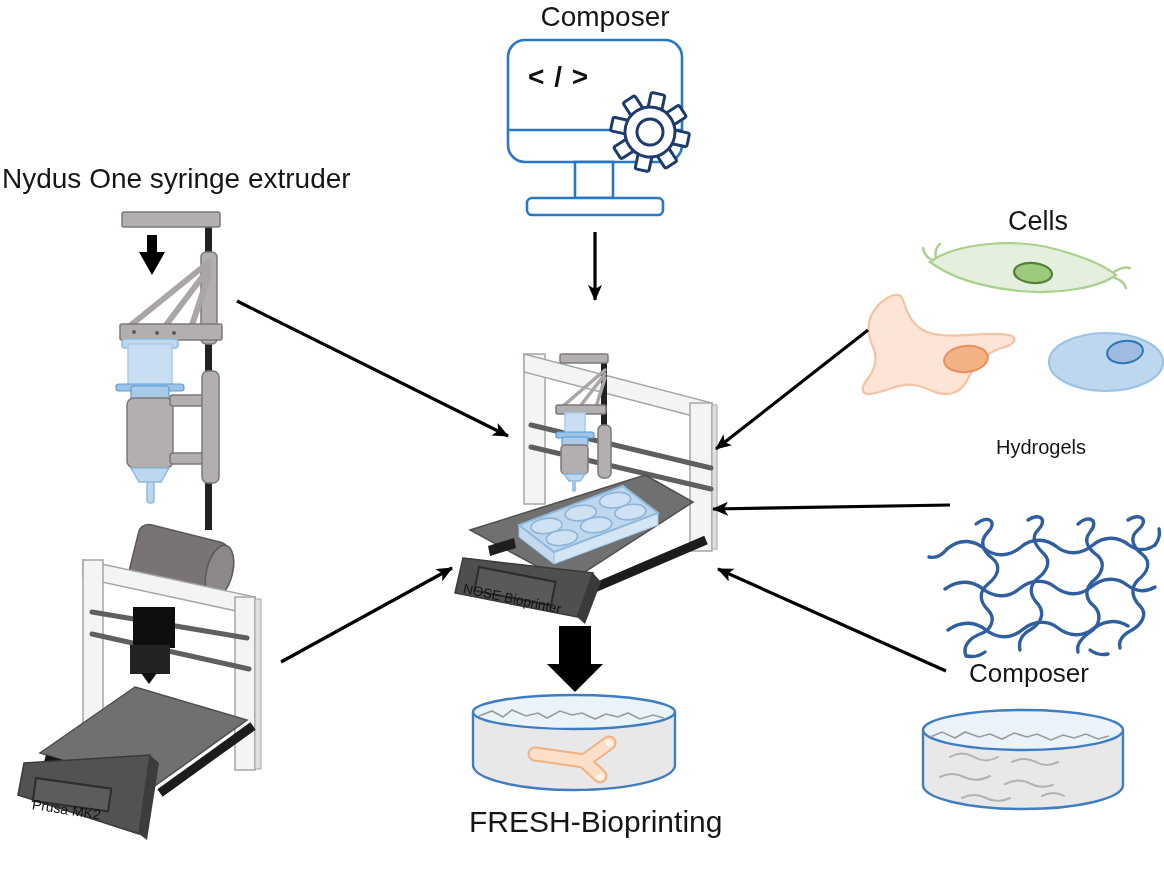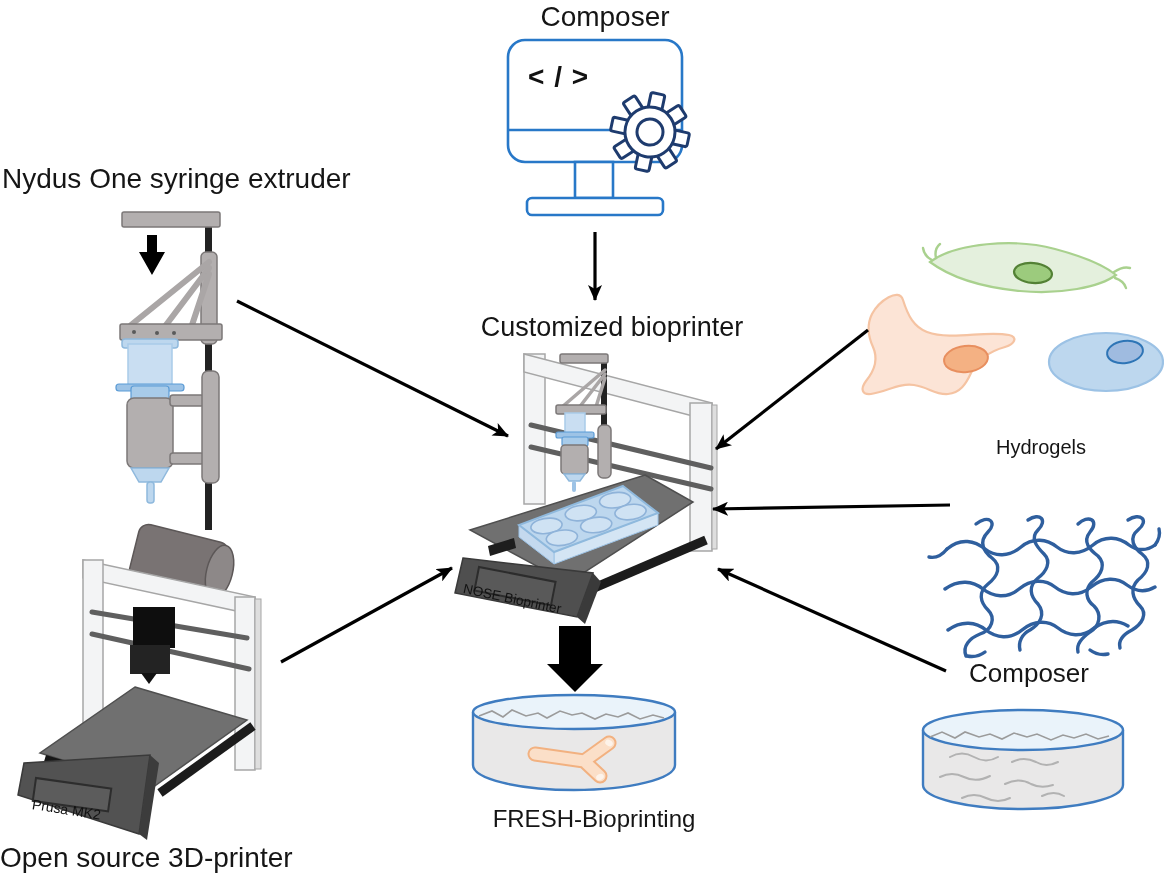--- a/index.html
+++ b/index.html
@@ -239,24 +239,23 @@
     <line class="aline" x1="950" y1="505" x2="713" y2="509" marker-end="url(#ah)"></line>
     <line class="aline" x1="946" y1="671" x2="718" y2="569" marker-end="url(#ah)"></line>
     <path d="M559,626 h32 v38 h12 l-28,28 l-28,-28 h12 z" fill="#000"></path>
   </g>
 </svg>
 
 <div class="lbl ctr" style="left:455px;top:2px;width:300px;font-size:28px;">Composer</div>
 
 <div class="lbl" style="left:2px;top:164px;font-size:28px;">Nydus One syringe extruder</div>
 
-<div class="lbl ctr" style="left:462px;top:313px;width:300px;font-size:27px;">Customized bioprinter</div>
-
-<div class="lbl" style="left:0px;top:843px;font-size:28px;">Open source 3D-printer</div>
-
+
+
+<div class="lbl ctr" style="left:963px;top:207px;width:150px;font-size:27px;">Cells</div>
 
 <div class="lbl ctr" style="left:966px;top:437px;width:150px;font-size:20px;">Hydrogels</div>
 
 <div class="lbl ctr" style="left:954px;top:660px;width:150px;font-size:26px;">Composer</div>
 
-<div class="lbl ctr" style="left:469px;top:806px;width:250px;font-size:24px;">FRESH-Bioprinting</div>
+<div class="lbl ctr" style="left:469px;top:806px;width:250px;font-size:30px;">FRESH-Bioprinting</div>
 
 </div>
 
 </body></html>

